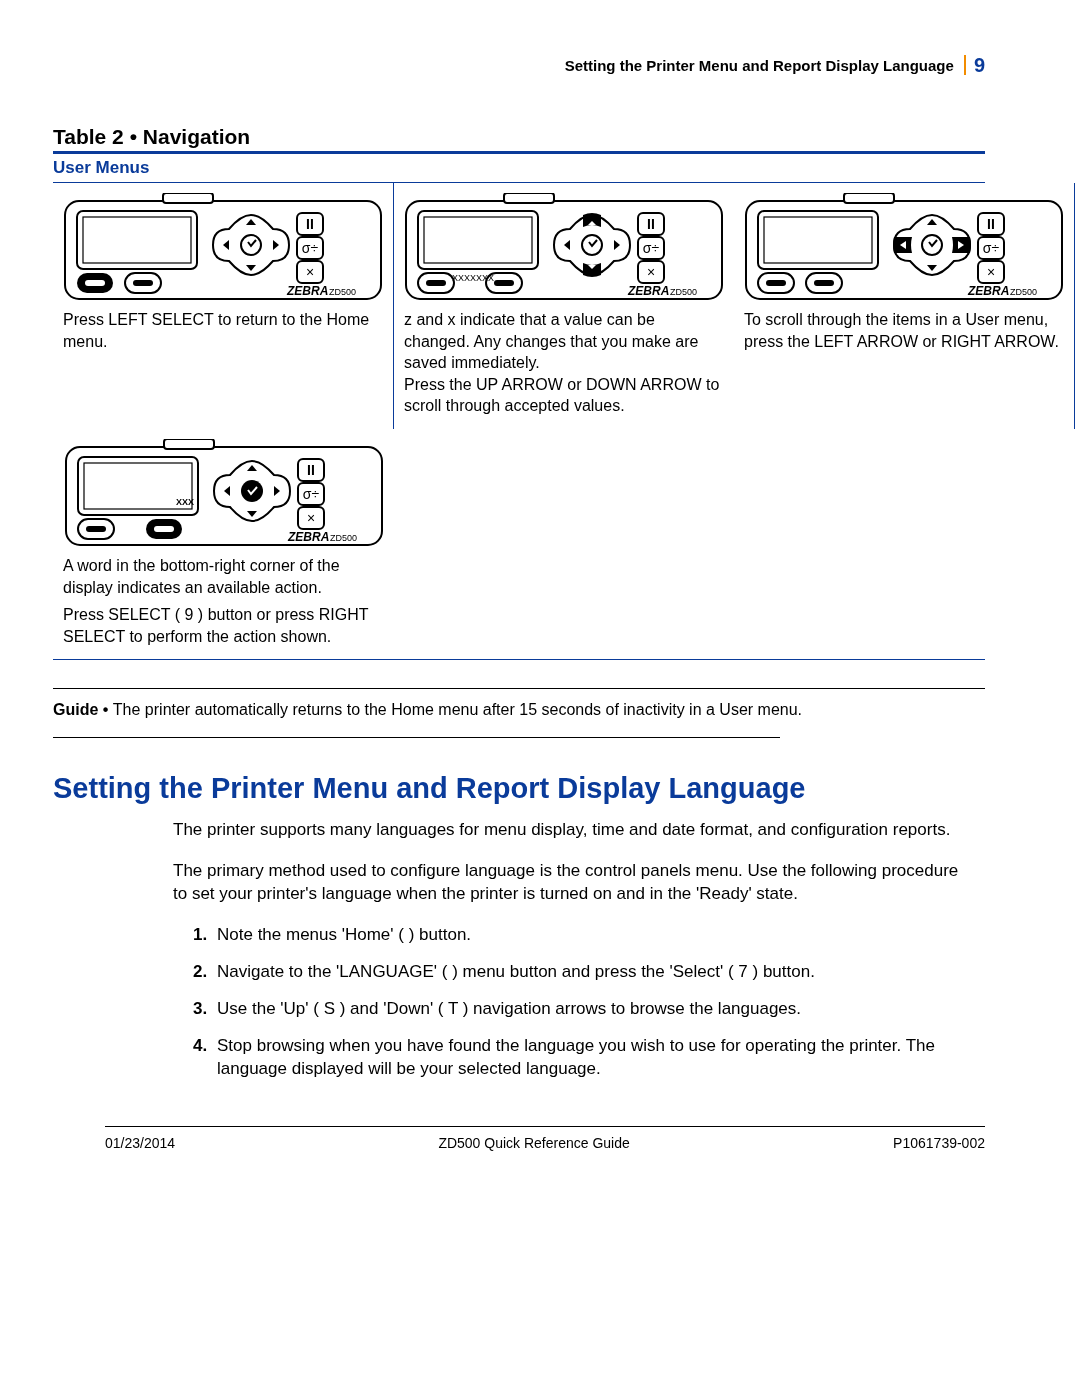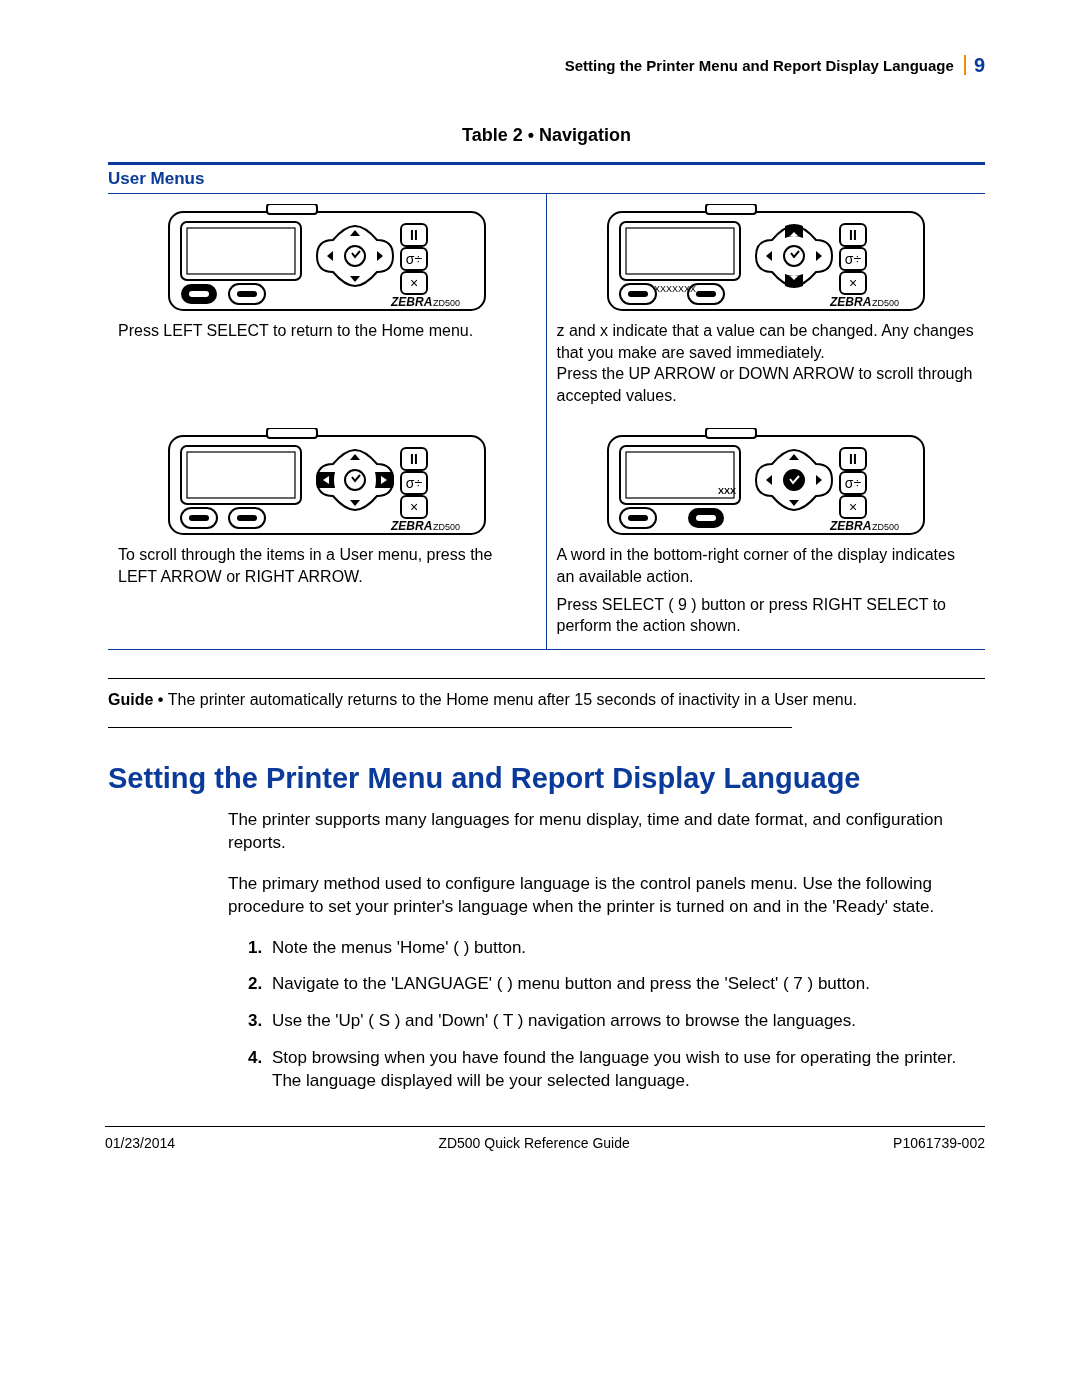--- a/index.html
+++ b/index.html
@@ -6,63 +6,63 @@
     margin: 0;
     background: #fff;
     font-family: Arial, Helvetica, sans-serif;
     color: #000;
   }
   .page {
     width: 1080px;
     height: 1187px;
     position: relative;
     box-sizing: border-box;
-    padding: 55px 95px 40px 108px;
+    padding: 55px 95px 40px 53px;
   }
   .header-line {
     display: flex;
     justify-content: flex-end;
     align-items: center;
     font-size: 15px;
     font-weight: bold;
     color: #000;
     gap: 10px;
   }
   .header-line .page-num {
     color: #0a3b9a;
     font-size: 20px;
     font-weight: bold;
     border-left: 2px solid #f28c00;
     padding-left: 8px;
     line-height: 1;
   }
   .table-title {
-    text-align: center;
-    font-weight: bold;
-    font-size: 18px;
+    text-align: left;
+    font-weight: bold;
+    font-size: 21px;
     margin-top: 50px;
-    margin-bottom: 16px;
+    margin-bottom: 2px;
   }
   .thick-rule {
     border-top: 3px solid #0a3b9a;
     margin: 0;
   }
   .section-label {
     color: #0a3b9a;
     font-weight: bold;
     font-size: 17px;
     margin: 4px 0 4px 0;
   }
   .thin-rule {
     border-top: 1px solid #0a3b9a;
     margin: 0;
   }
   .nav-grid {
     display: grid;
-    grid-template-columns: 1fr 1fr;
+    grid-template-columns: 1fr 1fr 1fr;
     border-bottom: 1px solid #0a3b9a;
   }
   .nav-cell {
     padding: 10px 10px 12px 10px;
     font-size: 16px;
     line-height: 1.35;
   }
   .nav-cell.left {
     border-right: 1px solid #0a3b9a;
   }

